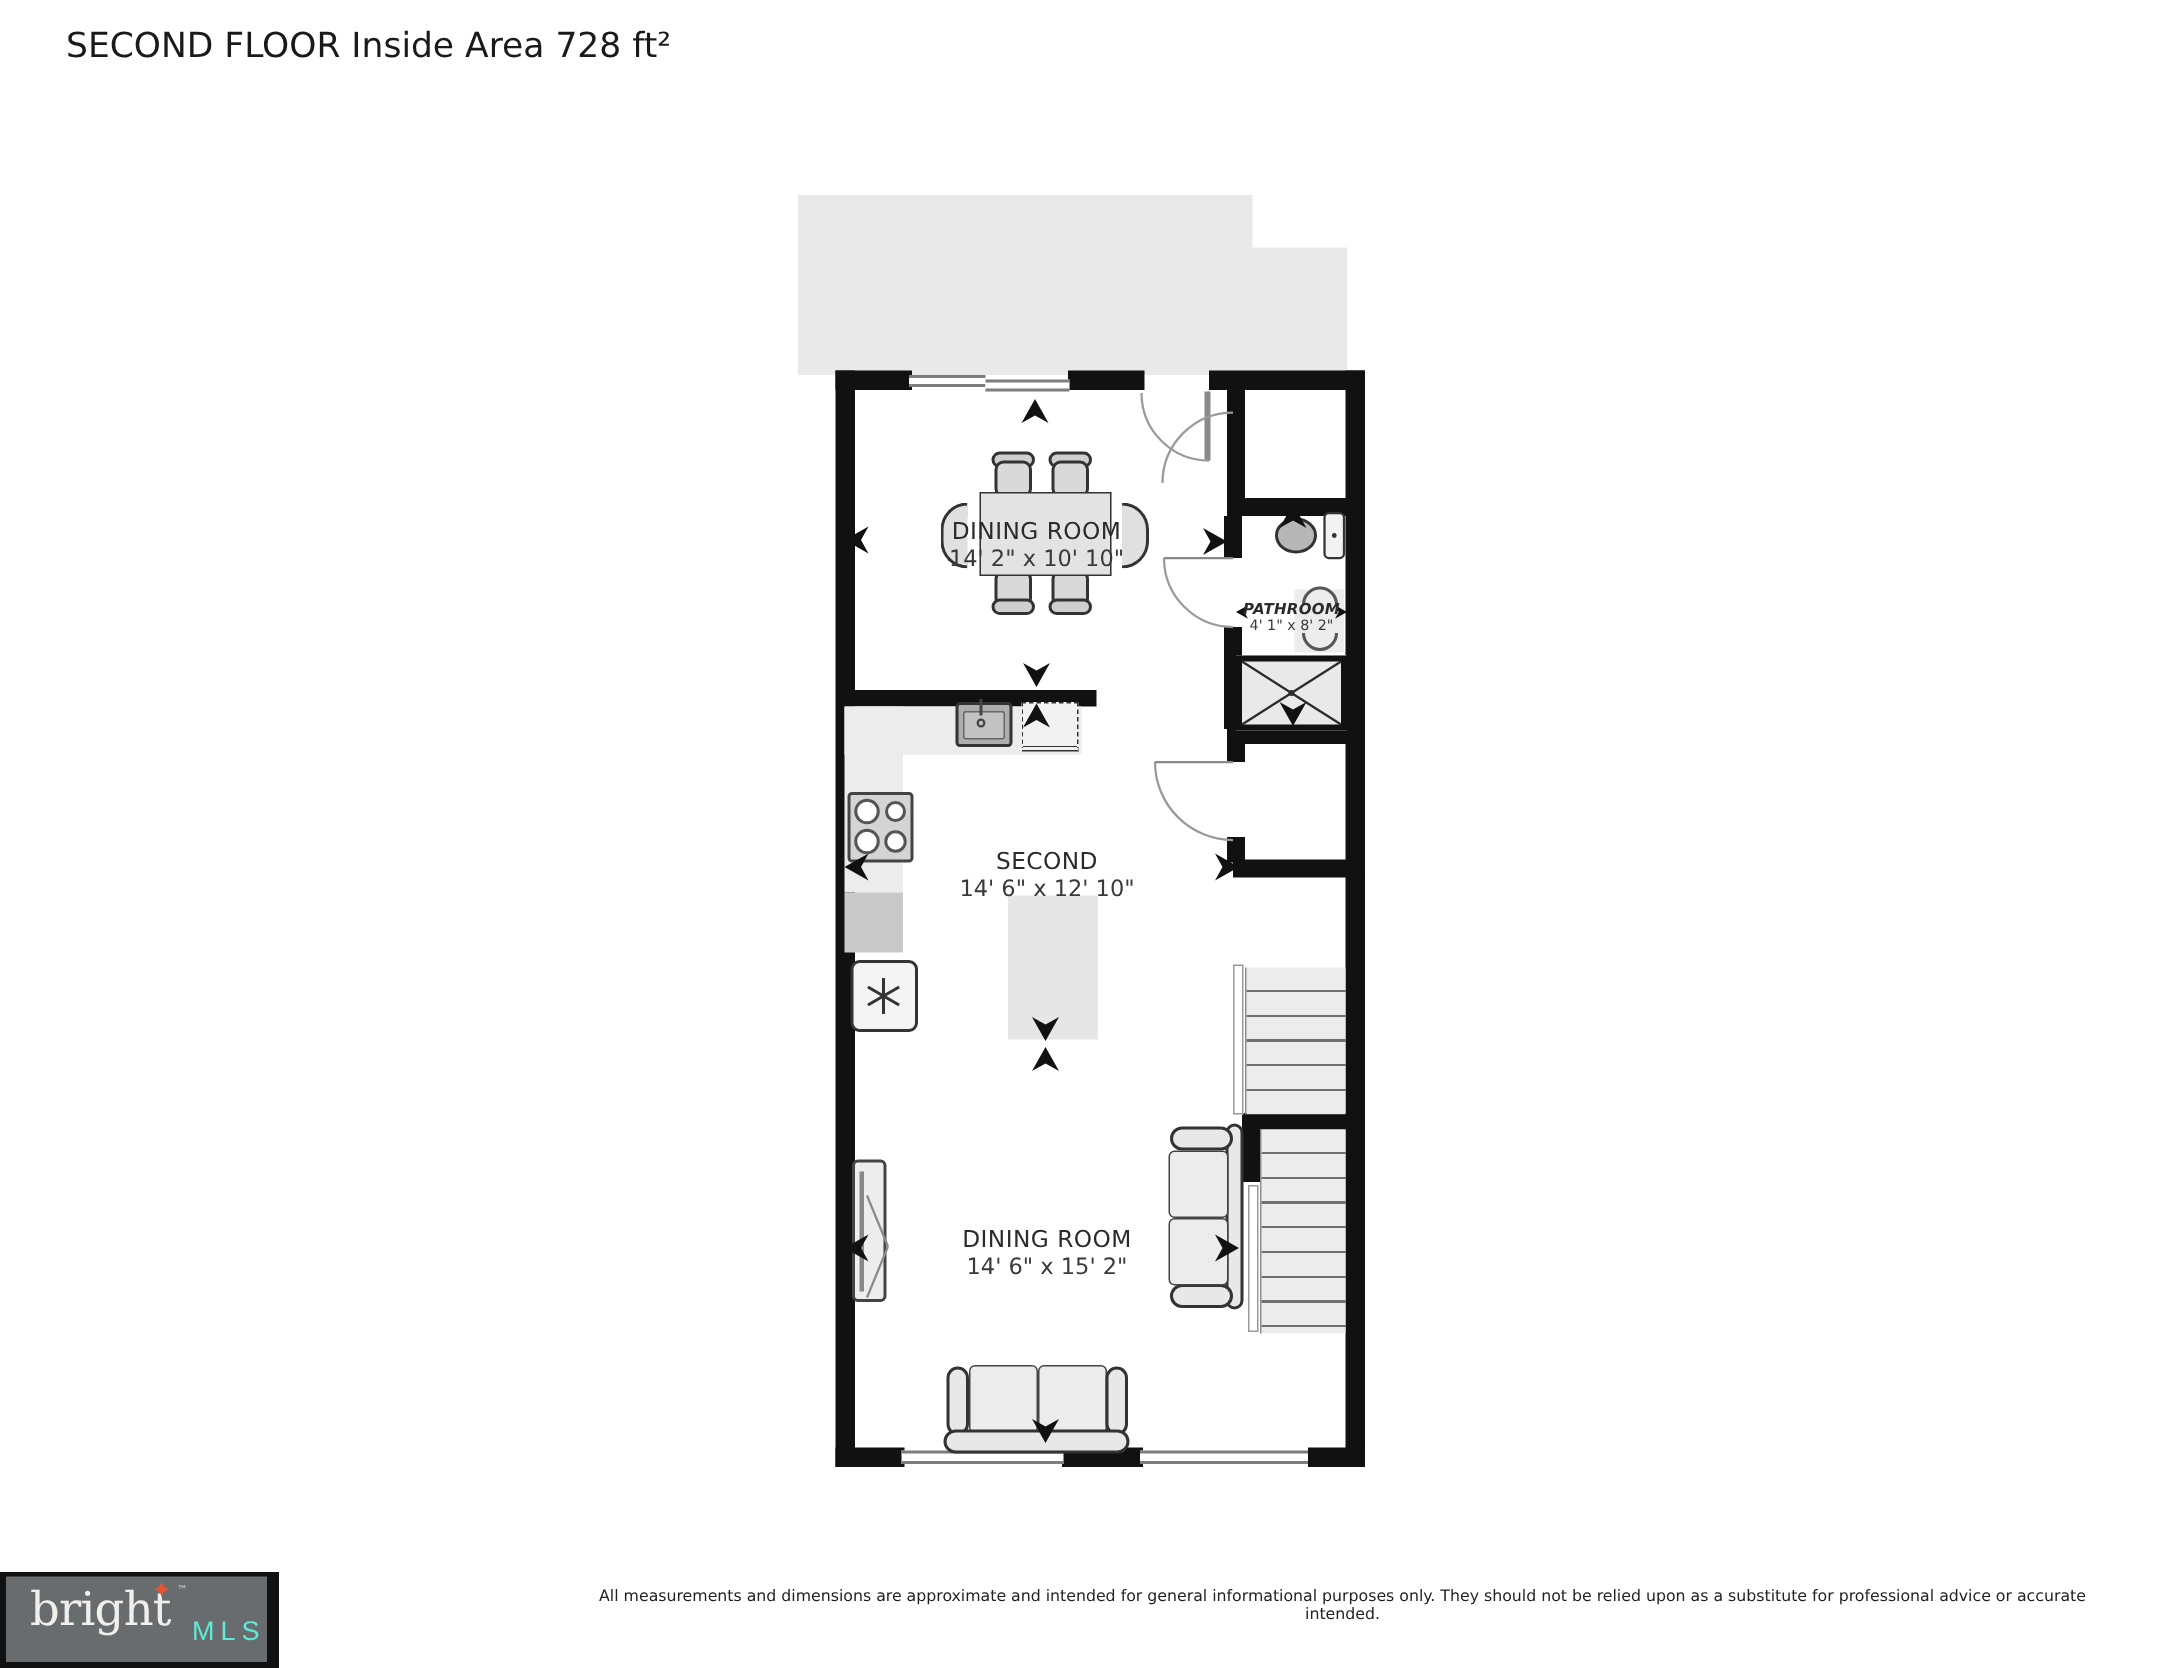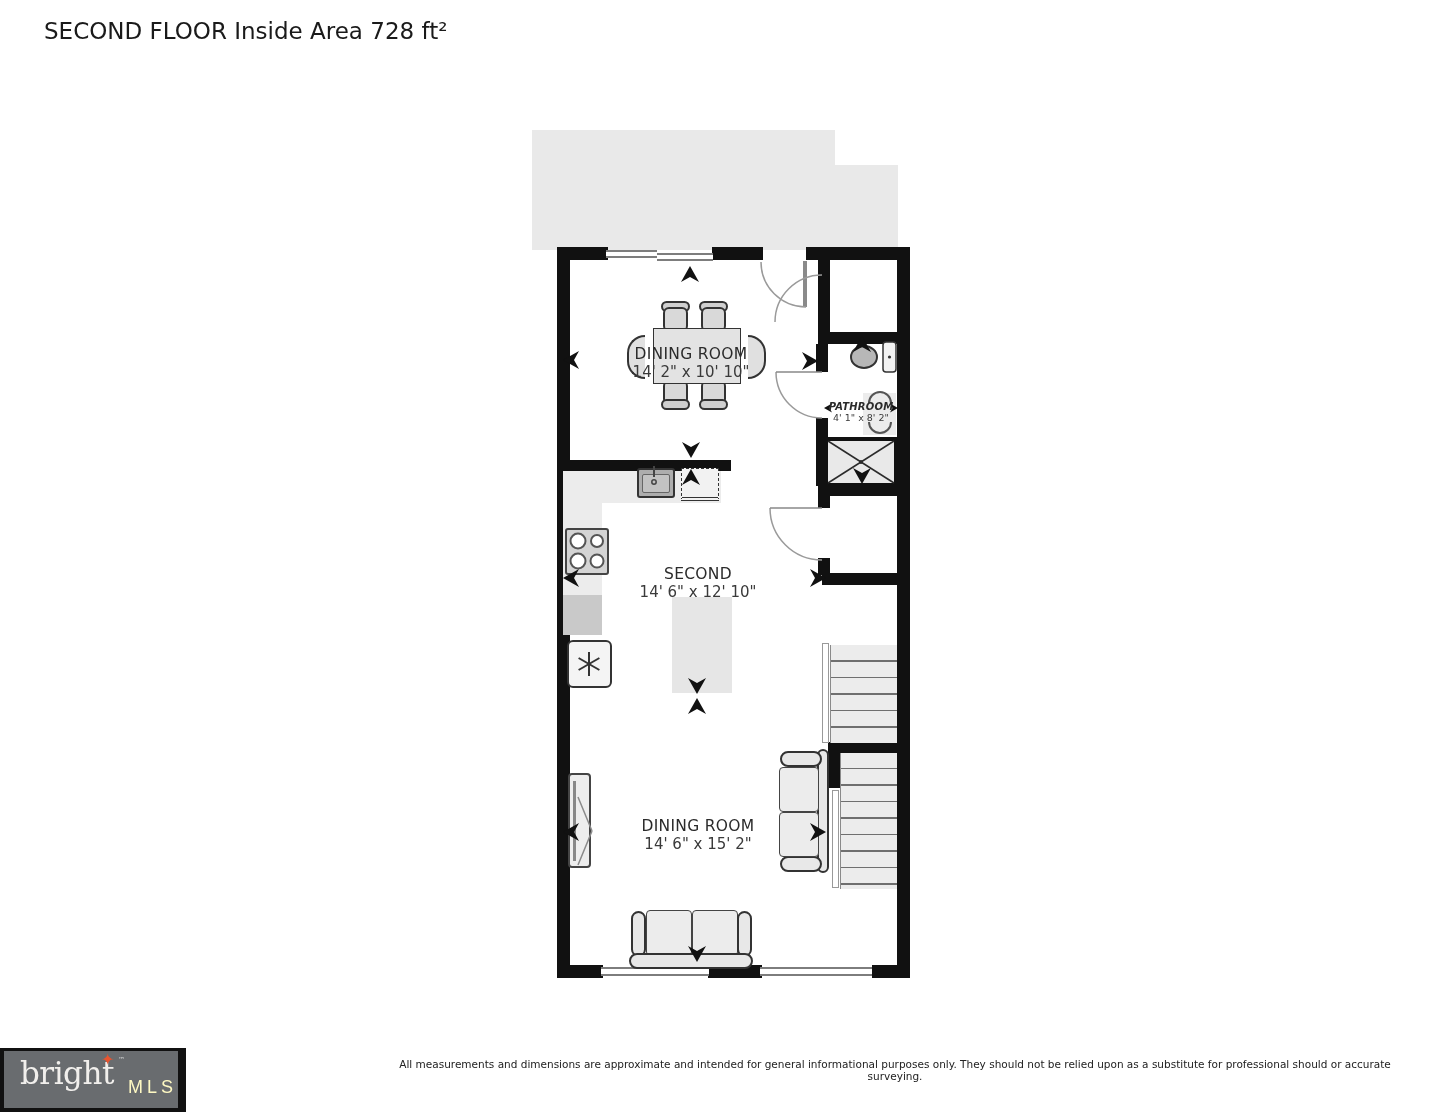--- a/index.html
+++ b/index.html
@@ -20,21 +20,21 @@
   .chair-back{position:absolute;background:#cfcfcf;border:2px solid #333;border-radius:8px;box-sizing:border-box;}
   .sofa-part{position:absolute;background:#e8e8e8;border:2px solid #333;box-sizing:border-box;}
   .cushion{position:absolute;background:#ececec;border:1.5px solid #444;border-radius:4px;box-sizing:border-box;}
   #title{position:absolute;left:44px;top:18px;font-size:23px;color:#1a1a1a;}
   #disclaimer{position:absolute;left:390px;top:1058px;width:1010px;text-align:center;font-size:10.5px;color:#222;}
   #logo{position:absolute;left:0;top:1048px;width:186px;height:64px;background:#111;}
   #logo-inner{position:absolute;left:4px;top:3px;width:174px;height:57px;background:#696c6f;}
   #logo-brand{position:absolute;left:16px;top:4px;font-family:"DejaVu Serif",serif;font-size:31px;color:#f1efec;letter-spacing:-.5px;}
   #logo-star{position:absolute;left:97px;top:-1px;font-size:16px;color:#e8542f;}
   #logo-tm{position:absolute;left:114px;top:5px;font-size:7px;color:#dcdcdc;}
-  #logo-mls{position:absolute;left:124px;top:26px;font-size:18px;letter-spacing:4px;color:#fef9c3;font-family:"Liberation Sans",sans-serif;}
+  #logo-mls{position:absolute;left:124px;top:26px;font-size:18px;letter-spacing:4px;color:#5eead4;font-family:"Liberation Sans",sans-serif;}
   svg.overlay{position:absolute;left:0;top:0;z-index:50;pointer-events:none;}
 </style>
 </head>
 <body>
 
 <div id="title">SECOND FLOOR Inside Area 728 ft²</div>
 
 <div class="abs" style="left:0;top:0;width:1440px;height:1050px;">
 
   <div class="blob" style="left:532px;top:130px;width:303px;height:120px;"></div>
@@ -195,21 +195,21 @@
   <div class="room-label" style="left:698px;top:817px;">
     <div class="room-name">DINING ROOM</div>
     <div class="room-dims">14' 6" x 15' 2"</div>
   </div>
   <div class="room-label small-label" style="left:861px;top:401px;">
     <div class="room-name">PATHROOM</div>
     <div class="room-dims">4' 1" x 8' 2"</div>
   </div>
 </div>
 
-<div id="disclaimer">All measurements and dimensions are approximate and intended for general informational purposes only. They should not be relied upon as a substitute for professional should or accurate surveying.</div>
+<div id="disclaimer">All measurements and dimensions are approximate and intended for general informational purposes only. They should not be relied upon as a substitute for professional advice or accurate intended.</div>
 
 <div id="logo">
   <div id="logo-inner">
     <span id="logo-brand">bright</span>
     <span id="logo-star">✦</span>
     <span id="logo-tm">™</span>
     <span id="logo-mls">MLS</span>
   </div>
 </div>
 

